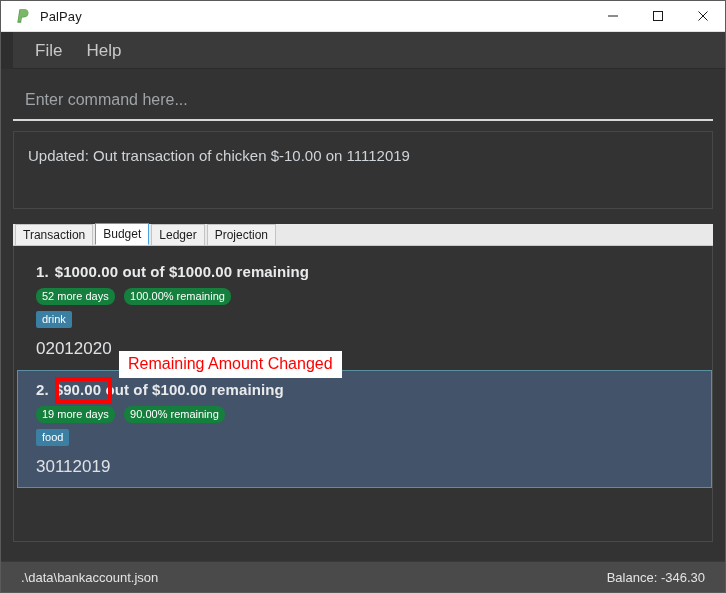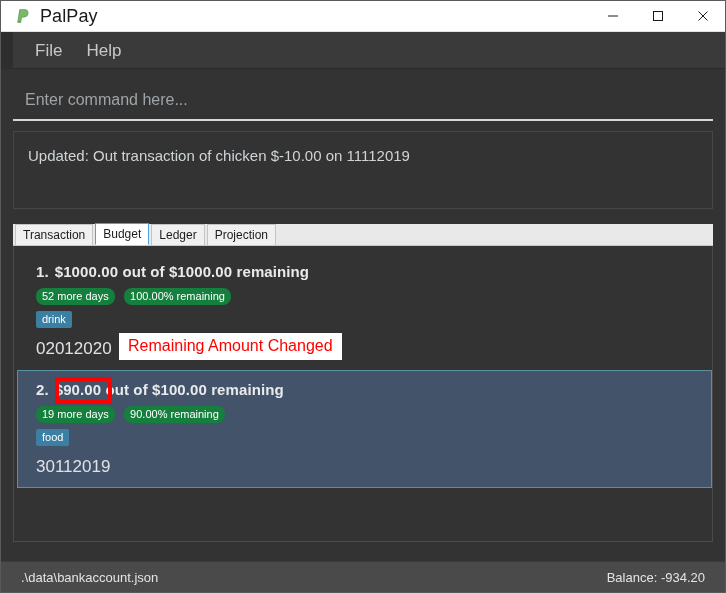--- a/index.html
+++ b/index.html
@@ -38,21 +38,21 @@
   .title-icon {
     width: 18px;
     height: 18px;
     margin-left: 13px;
     margin-right: 8px;
     display: flex;
     align-items: center;
     justify-content: center;
   }
   .title-text {
-    font-size: 18px;
+    font-size: 13px;
     color: #1a1a1a;
     letter-spacing: 0.1px;
   }
   .win-controls {
     margin-left: auto;
     display: flex;
     height: 30px;
   }
   .win-btn {
     width: 45px;
@@ -328,19 +328,19 @@
           <span class="tag blue">food</span>
         </div>
         <div class="item-date">30112019</div>
       </div>
 
     </div>
   </div>
 
   <div class="status-bar">
     <div class="status-left">.\data\bankaccount.json</div>
-    <div class="status-right">Balance: -934.20</div>
+    <div class="status-right">Balance: -346.30</div>
   </div>
 
   <div class="anno-rect" style="left:54px; top:376px; width:57px; height:27px;"></div>
-  <div class="anno-box" style="left:118px; top:332px;">Remaining Amount Changed</div>
+  <div class="anno-box" style="left:118px; top:350px;">Remaining Amount Changed</div>
 
 </div>
 
 </body></html>

